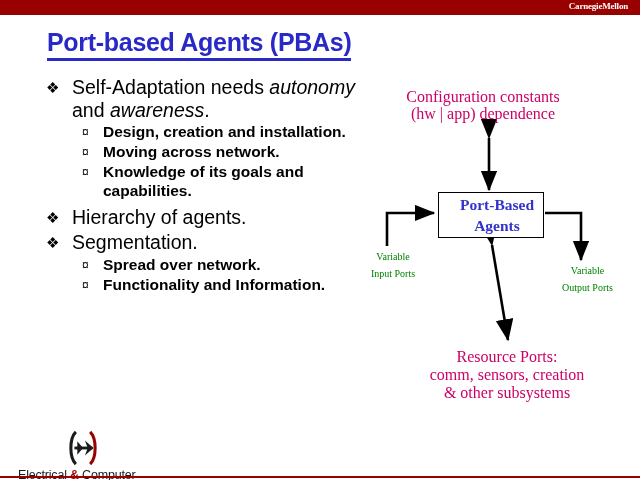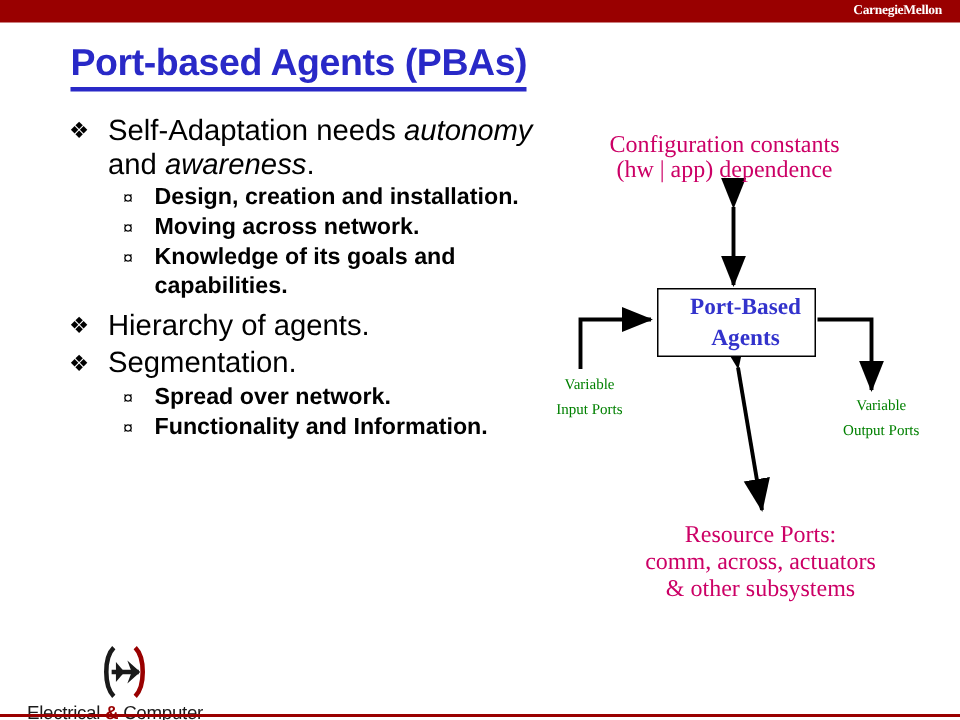--- a/index.html
+++ b/index.html
@@ -262,21 +262,21 @@
     <div>Input Ports</div>
   </div>
 
   <div class="dlabel green" id="label-output-ports">
     <div>Variable</div>
     <div>Output Ports</div>
   </div>
 
   <div class="dlabel magenta" id="label-resource">
     <div>Resource Ports:</div>
-    <div>comm, across, actuators</div>
+    <div>comm, sensors, creation</div>
     <div>&amp; other subsystems</div>
   </div>
 
 </div>
 
 <div id="ece-logo">
   <svg id="ece-mark" viewBox="0 0 40 42">
     <path d="M12.5,4 C5.5,11 5.5,31 12.5,38" fill="none" stroke="#1a1a1a" stroke-width="3.2"></path>
     <path d="M27.5,4 C34.5,11 34.5,31 27.5,38" fill="none" stroke="#990000" stroke-width="3.2"></path>
     <path d="M11,21 L30,21" stroke="#1a1a1a" stroke-width="3"></path>

